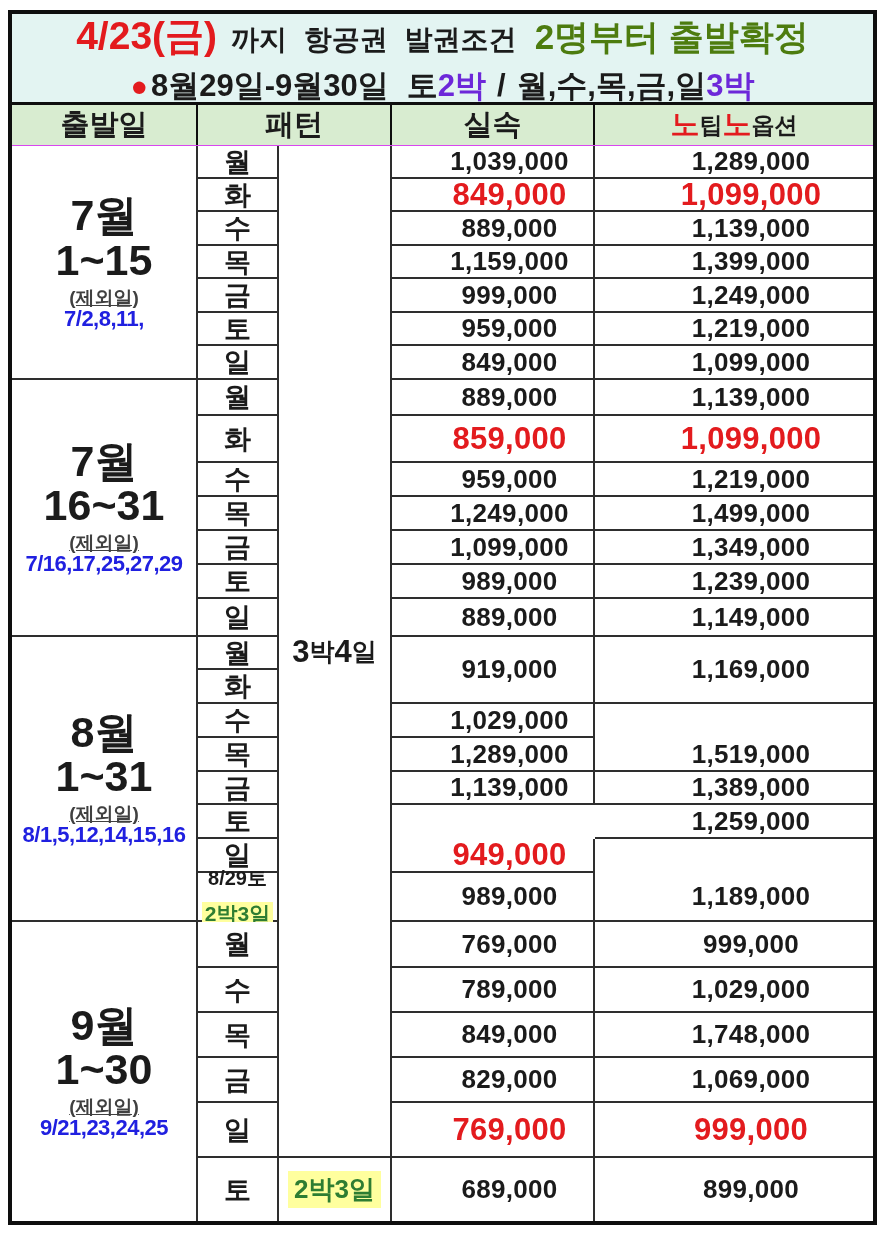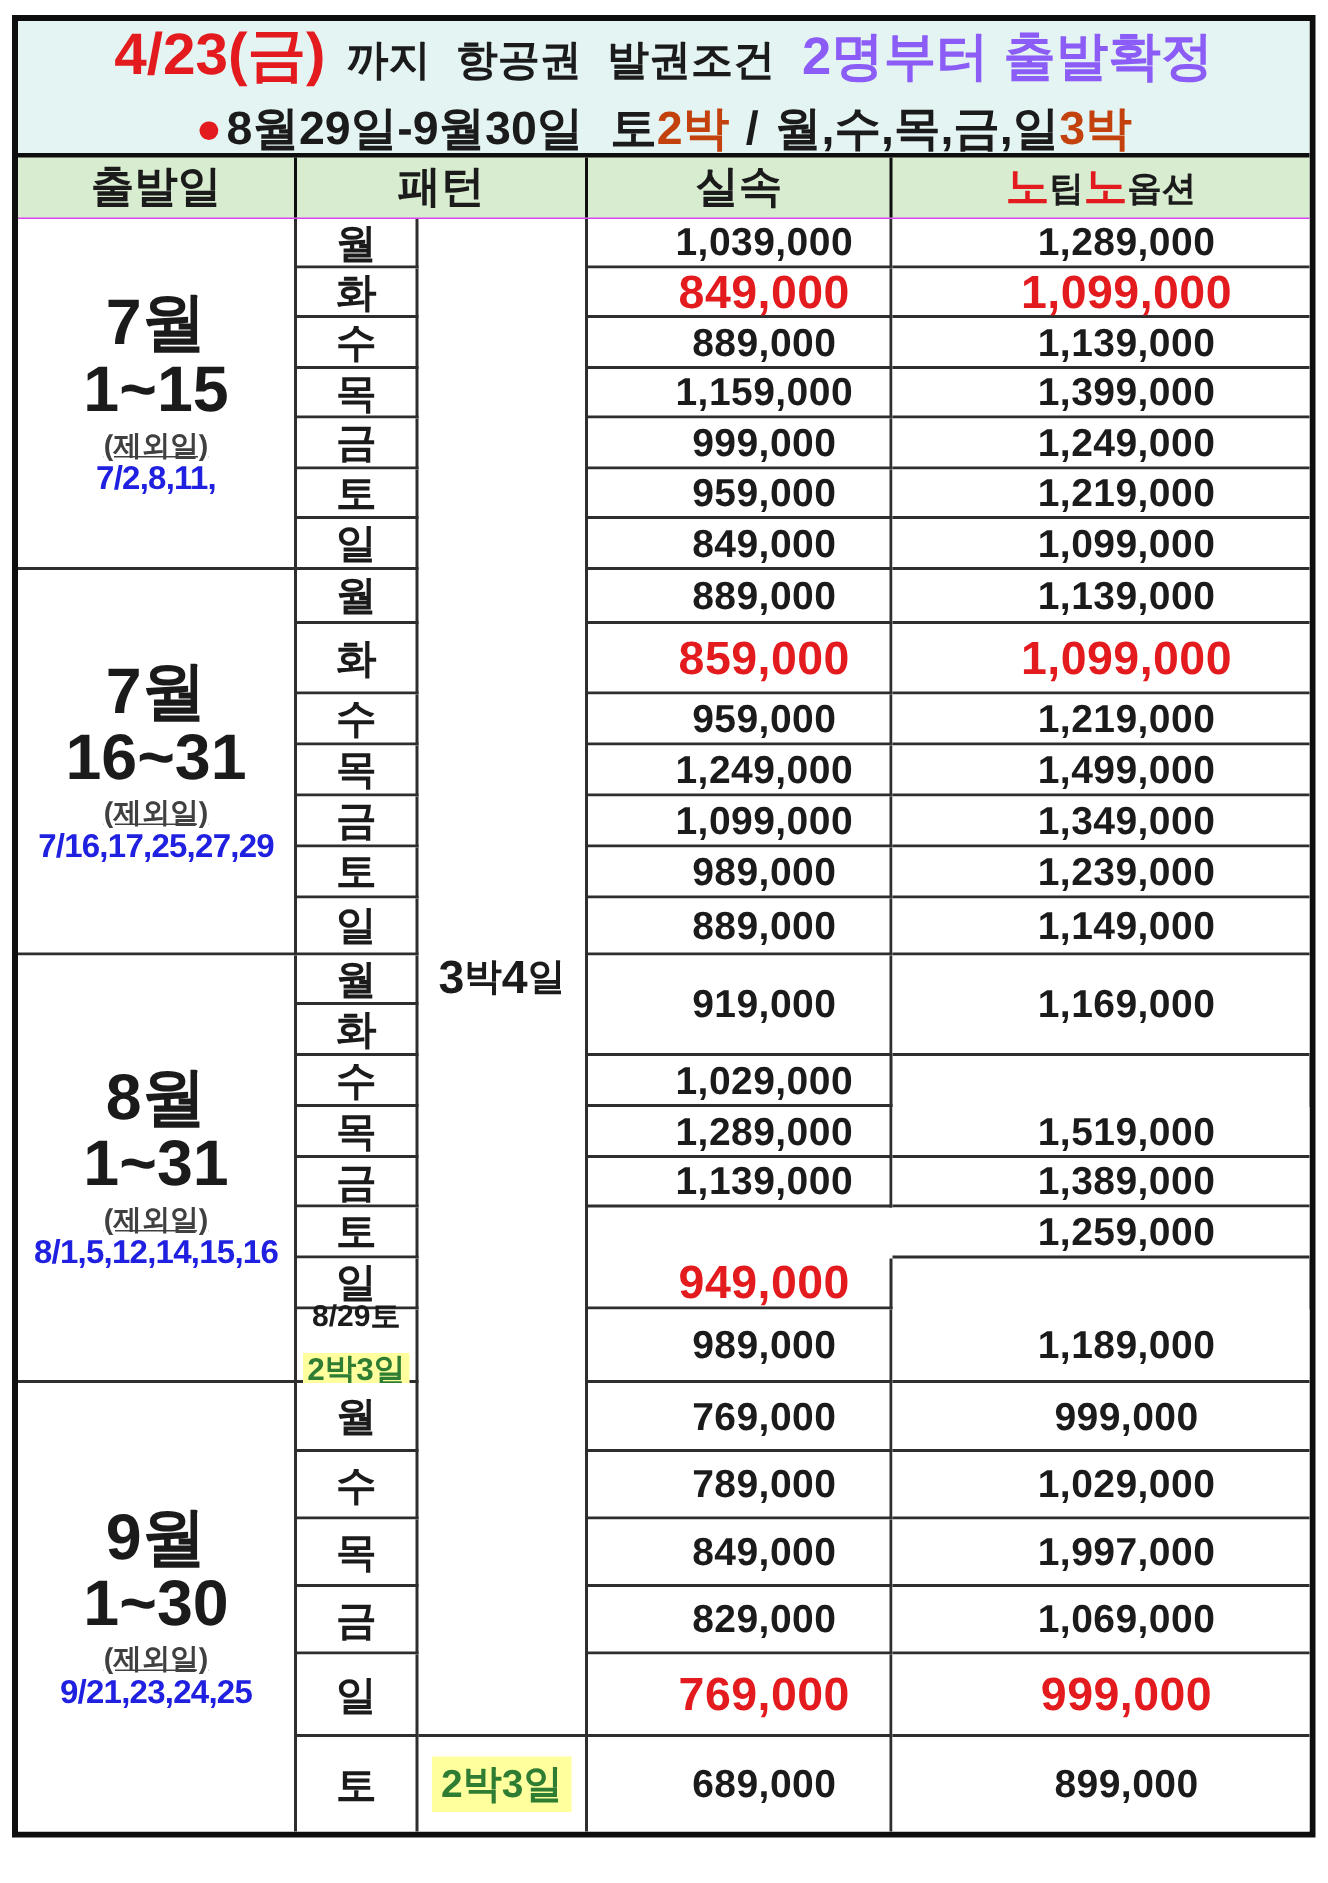--- a/index.html
+++ b/index.html
@@ -10,25 +10,25 @@
     font-family:"Liberation Sans","DejaVu Sans",sans-serif;
     font-weight:700; color:#1b1b1b; background:#fff;
   }
   .frame { position:absolute; left:8px; top:10px; width:869px; border:4px solid #0e0e0e; background:#fff; }
 
   
   .title { height:88px; background:#e3f4f2; display:flex; flex-direction:column; align-items:center; justify-content:center; gap:2px; }
   .t-line { display:flex; align-items:baseline; white-space:pre; }
   .t1-date  { font-size:39px; color:#e31b1e; margin-right:14px; }
   .t1-mid   { font-size:28px; word-spacing:9px; }
-  .t1-right { font-size:35px; color:#8b5cf6; margin-left:18px; }
+  .t1-right { font-size:35px; color:#4d7c0f; margin-left:18px; }
   .t2 { font-size:31px; }
   .t2-bullet { color:#e31b1e; font-size:29px; margin-right:3px; align-self:center; }
   .t2-range  { margin-right:18px; }
-  .t2-red    { color:#c2410c; }
+  .t2-red    { color:#6d28d9; }
   .t2-slash  { margin:0 11px; }
 
   
   .thead { height:44px; background:#d8ecd0; border-top:3px solid #0e0e0e; border-bottom:1px solid #d946ef;
            display:grid; grid-template-columns:186px 194px 203px 1fr; }
   .th { display:flex; align-items:center; justify-content:center; font-size:29px; border-right:2px solid #0e0e0e; }
   .th.last { border-right:none; }
   .th-red { color:#e31b1e; font-size:29px; }
   .th-small { font-size:23px; }
 
@@ -205,21 +205,21 @@
       <div class="c price noR" style="grid-area:22/5/23/6">1,189,000</div>
 
       <div class="c day" style="grid-area:23/2/24/3">월</div>
       <div class="c price" style="grid-area:23/4/24/5">769,000</div>
       <div class="c price noR" style="grid-area:23/5/24/6">999,000</div>
       <div class="c day" style="grid-area:24/2/25/3">수</div>
       <div class="c price" style="grid-area:24/4/25/5">789,000</div>
       <div class="c price noR" style="grid-area:24/5/25/6">1,029,000</div>
       <div class="c day" style="grid-area:25/2/26/3">목</div>
       <div class="c price" style="grid-area:25/4/26/5">849,000</div>
-      <div class="c price noR" style="grid-area:25/5/26/6">1,997,000</div>
+      <div class="c price noR" style="grid-area:25/5/26/6">1,748,000</div>
       <div class="c day" style="grid-area:26/2/27/3">금</div>
       <div class="c price" style="grid-area:26/4/27/5">829,000</div>
       <div class="c price noR" style="grid-area:26/5/27/6">1,069,000</div>
       <div class="c day" style="grid-area:27/2/28/3">일</div>
       <div class="c price red" style="grid-area:27/4/28/5">769,000</div>
       <div class="c price red noR" style="grid-area:27/5/28/6">999,000</div>
       <div class="c day noB" style="grid-area:28/2/29/3">토</div>
       <div class="c price noB" style="grid-area:28/4/29/5">689,000</div>
       <div class="c price noB noR" style="grid-area:28/5/29/6">899,000</div>
 

